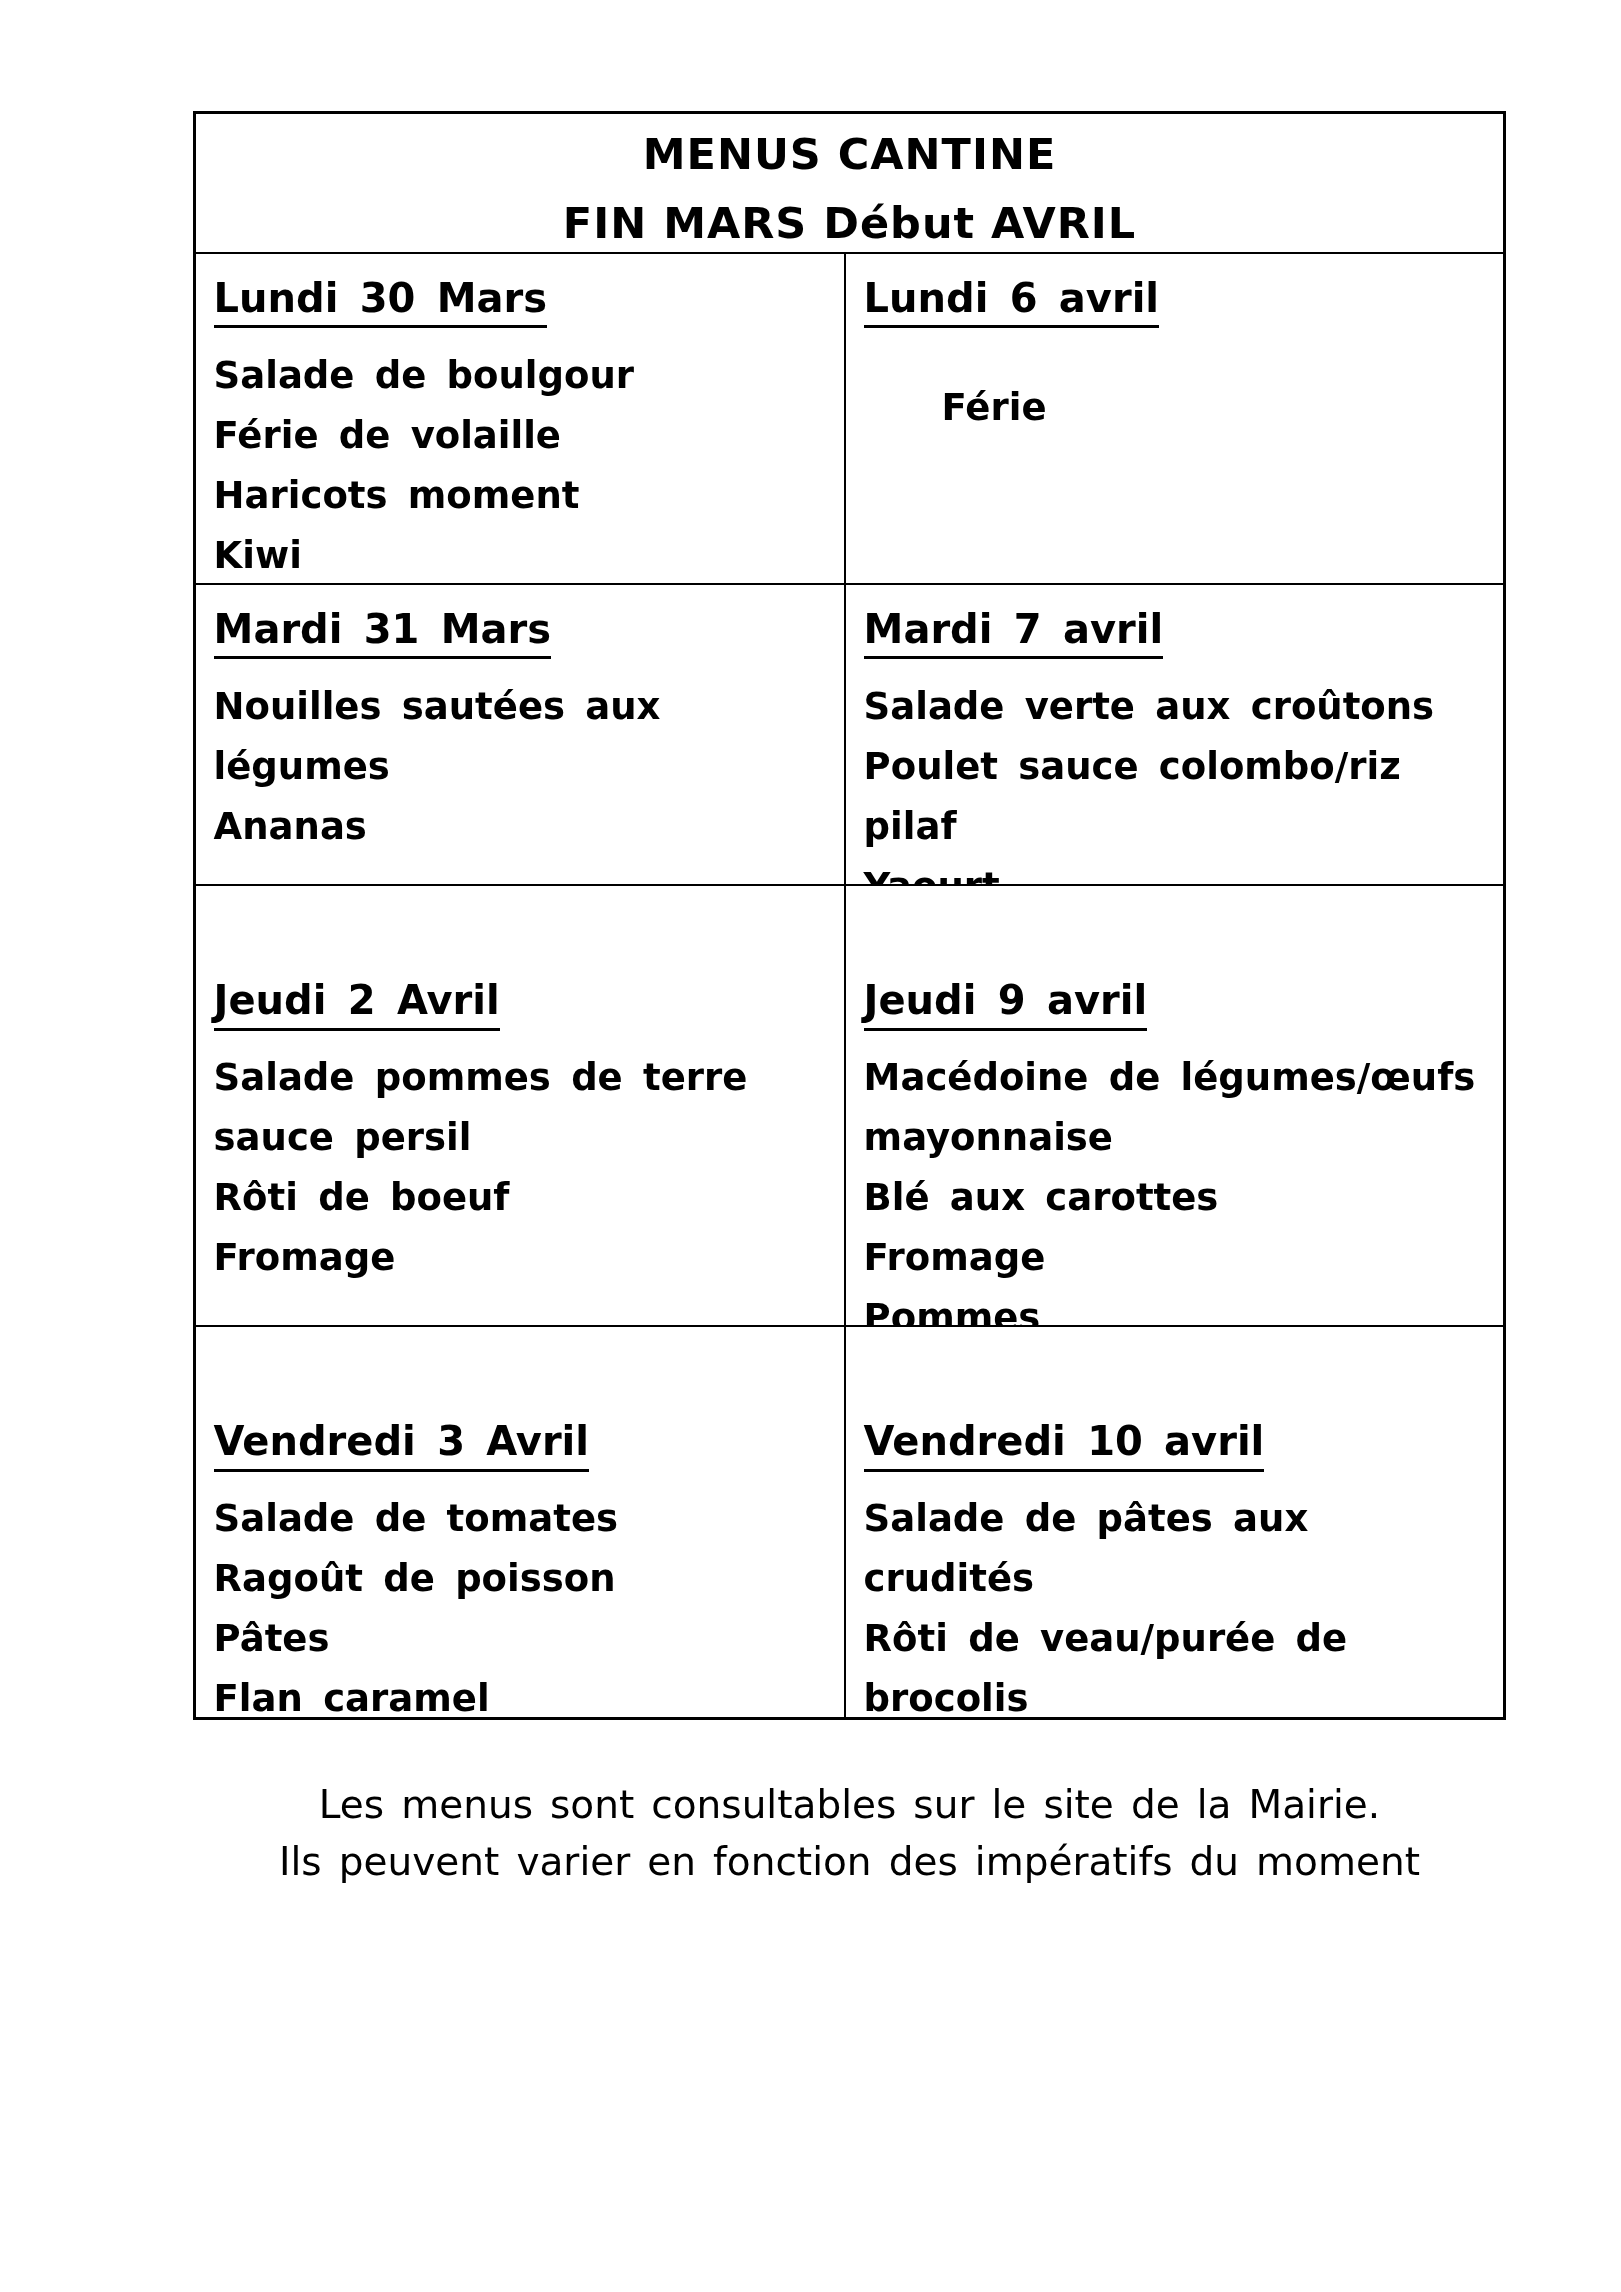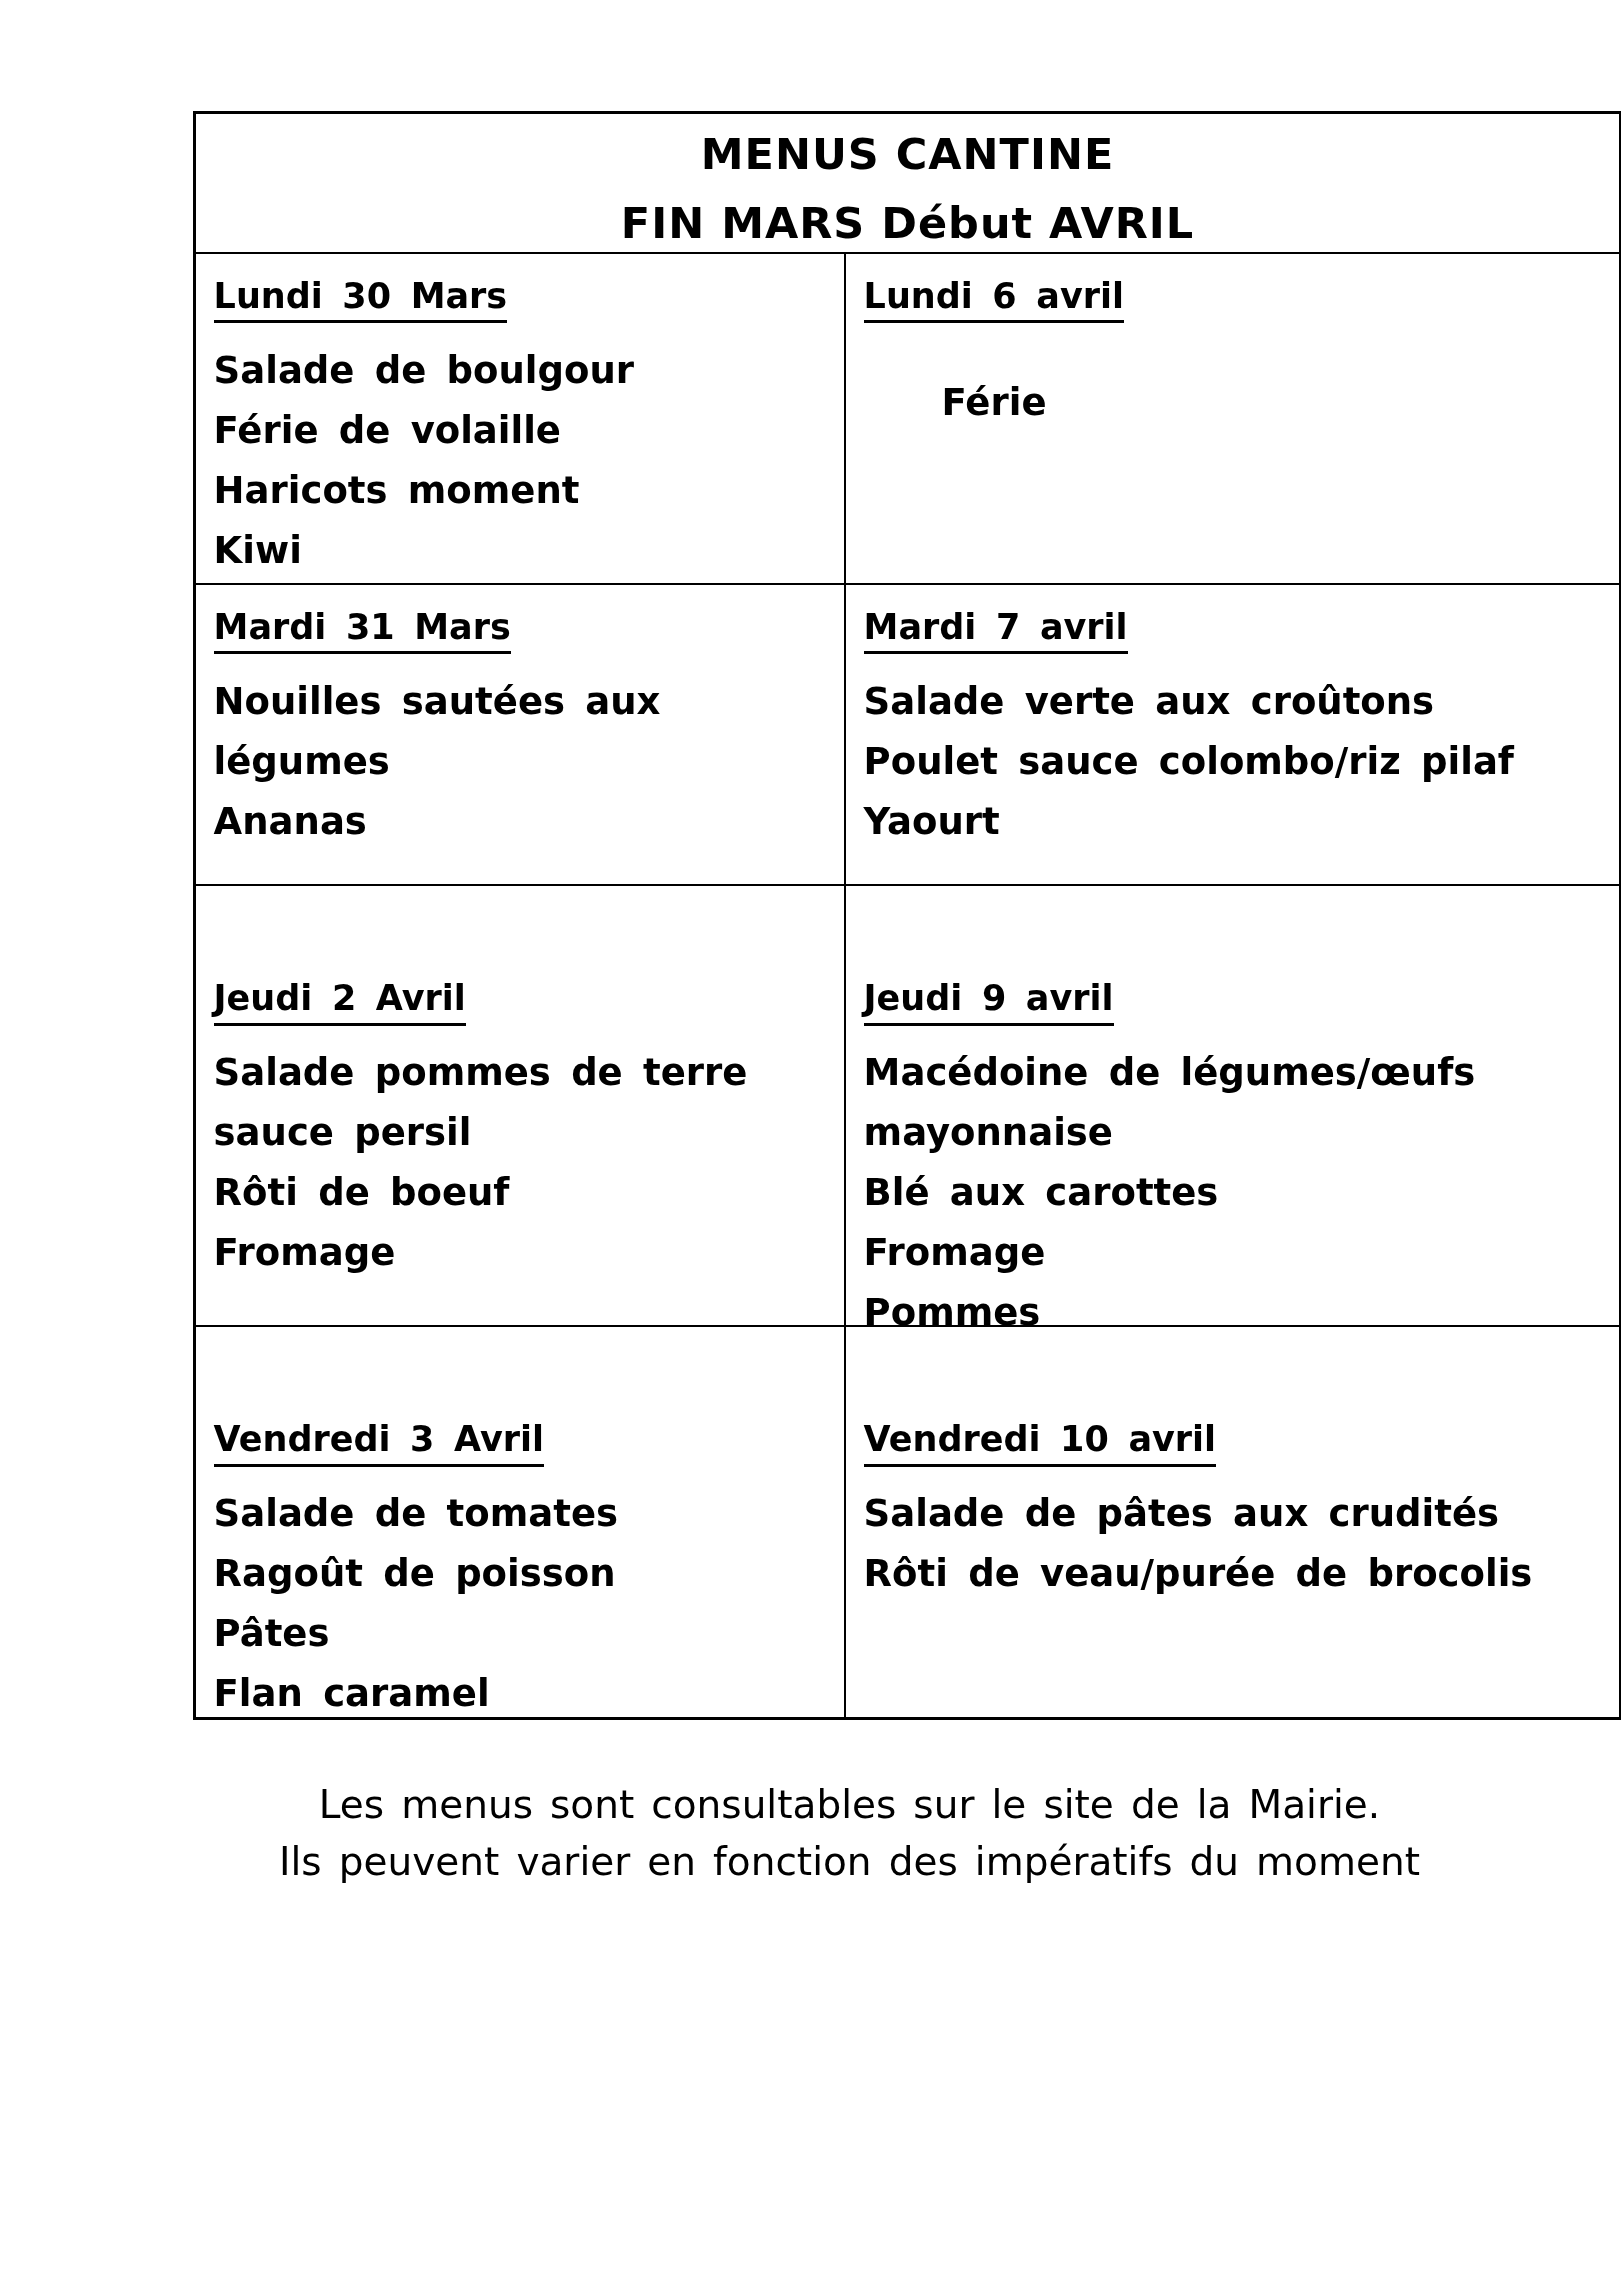--- a/index.html
+++ b/index.html
@@ -7,21 +7,21 @@
     position:relative;
     width:1621px; height:2293px;
     background:#ffffff;
     color:#000000;
     font-family:"DejaVu Sans", sans-serif;
     overflow:hidden;
   }
   .menu-table {
     position:absolute;
     left:193px; top:111px;
-    width:1429px; height:1609px;
+    width:1313px; height:1609px;
     border:3.9px solid #000;
     box-sizing:border-box;
     display:grid;
     grid-template-columns:648px 1fr;
     grid-template-rows:138px 331px 301px 441px auto;
     background:#fff;
   }
   .title-cell {
     grid-column:1 / span 2;
     text-align:center;
@@ -36,21 +36,21 @@
     padding:19.6px 17.6px 0 17.6px;
     font-weight:bold;
     font-size:37px;
     word-spacing:0.2em;
     overflow:hidden;
   }
   .cell.right-col { border-left:2.9px solid #000; }
   .cell.pad-extra { padding-top:90px; }
   .day {
     display:inline-block;
-    font-size:35px;
+    font-size:40px;
     line-height:1.2;
     border-bottom:3.9px solid #000;
     padding-bottom:3.9px;
     margin-bottom:17.6px;
   }
   .item { line-height:1.62; }
   .holiday-note {
     margin-top:32px;
     margin-left:78px;
     line-height:1.62;

